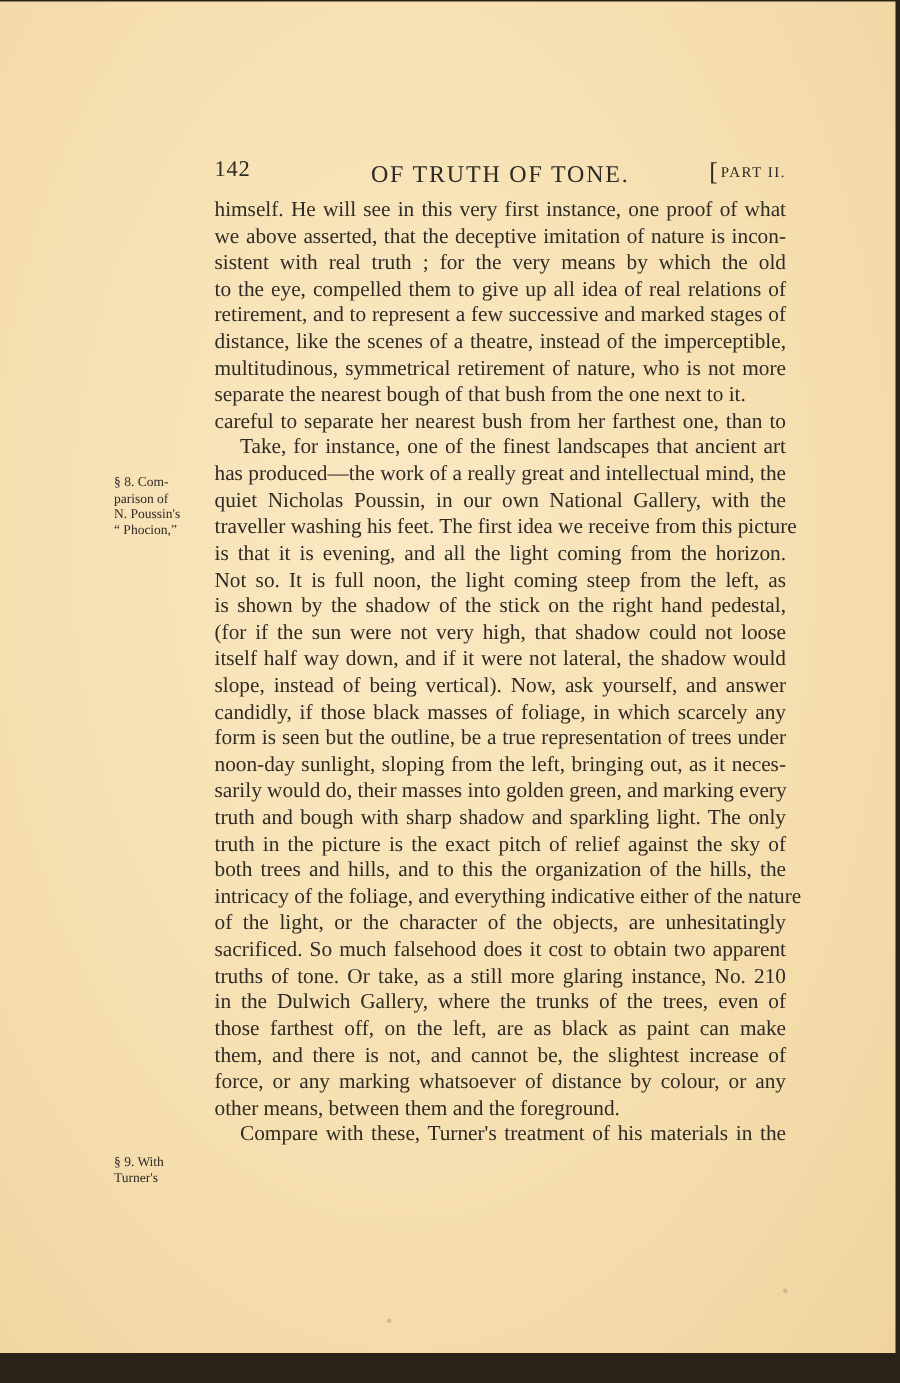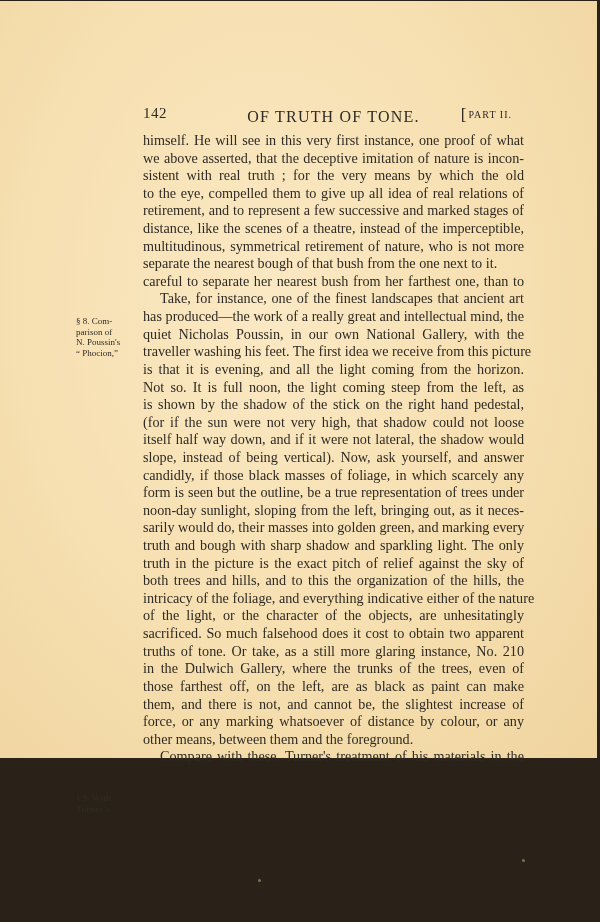--- a/index.html
+++ b/index.html
@@ -2,37 +2,37 @@
 <html><head>
 <meta charset="utf-8">
 <style>
   html, body { margin: 0; padding: 0; }
   body {
     width: 600px; height: 922px; overflow: hidden;
     background: #2a2118;
     position: relative;
   }
   .page {
-    position: absolute; left: 0; top: 1px; width: 597px; height: 757px;
+    position: absolute; left: 0; top: 1px; width: 597px; height: 901px;
     background: radial-gradient(ellipse at 45% 40%, #fbe9c4 0%, #f6dfb0 55%, #efd49f 100%);
     font-family: "Liberation Serif", "DejaVu Serif", serif;
     color: #2e2a24;
   }
   .running-head {
     position: absolute; top: 104px; left: 143px; width: 381px; height: 20px;
   }
   .page-number {
     position: absolute; left: 0; top: 0; font-size: 15px; letter-spacing: 0.5px;
   }
   .running-title {
     position: absolute; left: 0; right: 0; top: 3px; text-align: center;
     font-size: 16px; letter-spacing: 1.2px; text-transform: uppercase;
   }
   .part-label {
-    position: absolute; right: 12px; top: 0; font-size: 10px; letter-spacing: 1px;
+    position: absolute; right: 0; top: 0; font-size: 10px; letter-spacing: 1px;
     text-transform: uppercase;
   }
   .part-label .bracket { font-size: 17px; vertical-align: -2px; margin-right: 1px; }
   .body-text {
     position: absolute; left: 143px; top: 131px; width: 381px;
     font-size: 14.2px; line-height: 17.62px;
   }
   .line {
     display: block; white-space: nowrap; text-align: justify; text-align-last: justify;
     height: 17.62px; overflow: visible;
@@ -60,21 +60,21 @@
     <span class="part-label"><span class="bracket">[</span><span>PART II.</span></span>
   </div>
 
   <div class="margin-note" style="top:315px;">
     <span>§ 8. Com-</span>
     <span>parison of</span>
     <span>N. Poussin's</span>
     <span>“ Phocion,”</span>
   </div>
 
-  <div class="margin-note" style="top:792px;font-weight:bold;">
+  <div class="margin-note" style="top:768px;">
     <span>§ 9. With</span>
     <span>Turner's</span>
   </div>
 
   <div class="body-text">
     <span class="line">himself.  He will see in this very first  instance, one proof of what</span>
     <span class="line">we above asserted, that the  deceptive imitation of nature is incon-</span>
     <span class="line">sistent  with  real  truth ;  for  the  very  means  by  which  the  old</span>
     <span class="line">to the eye, compelled  them to give up all idea  of real relations of</span>
     <span class="line">retirement, and to represent a few successive and marked stages of</span>

